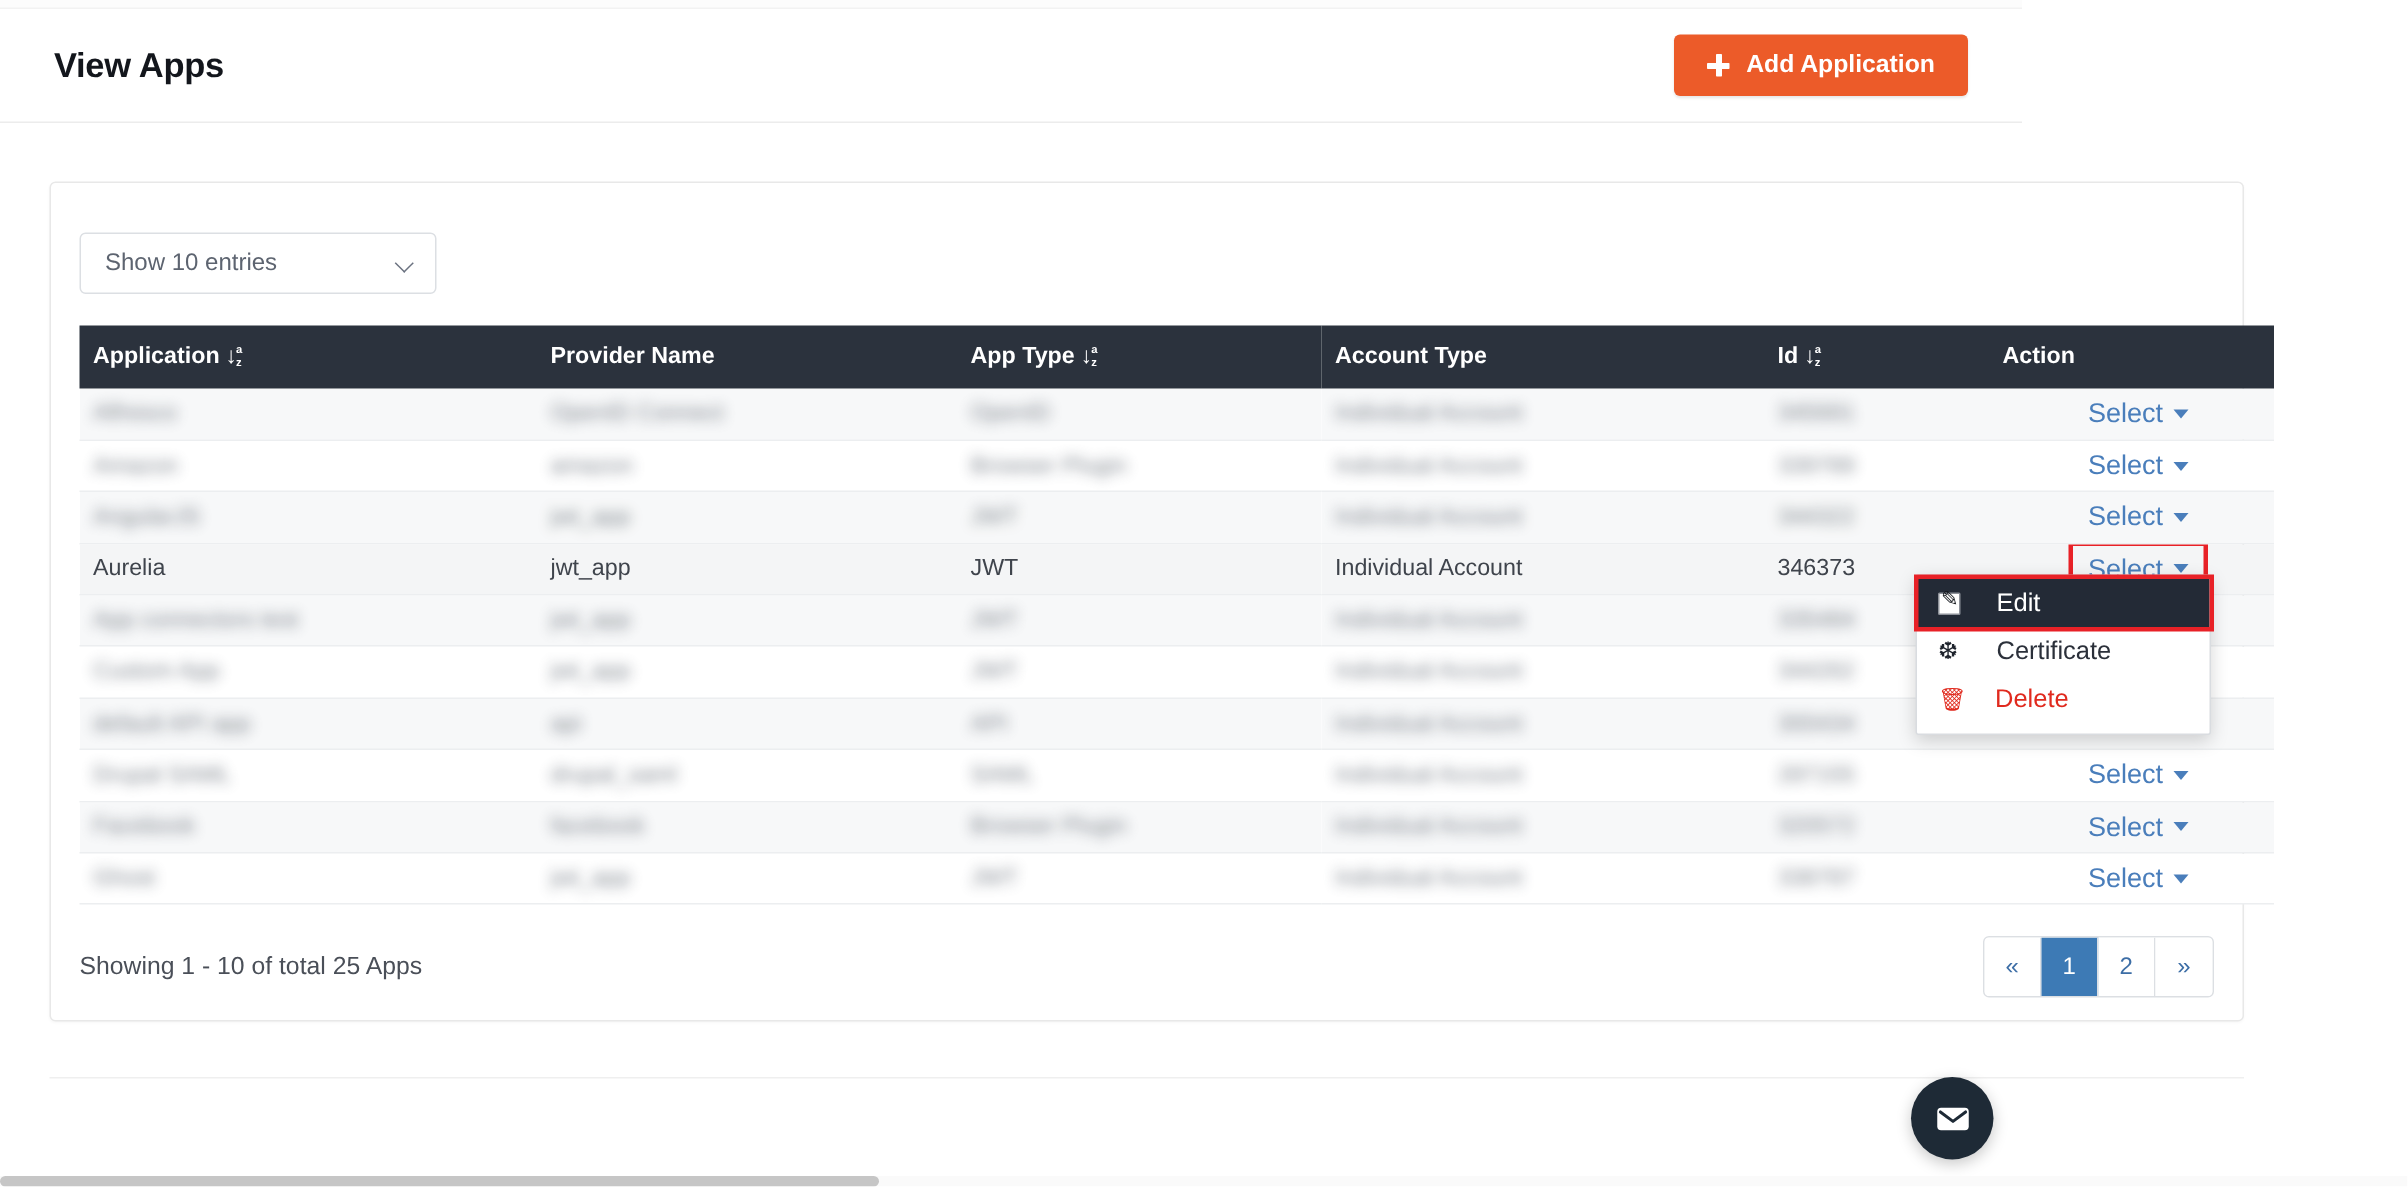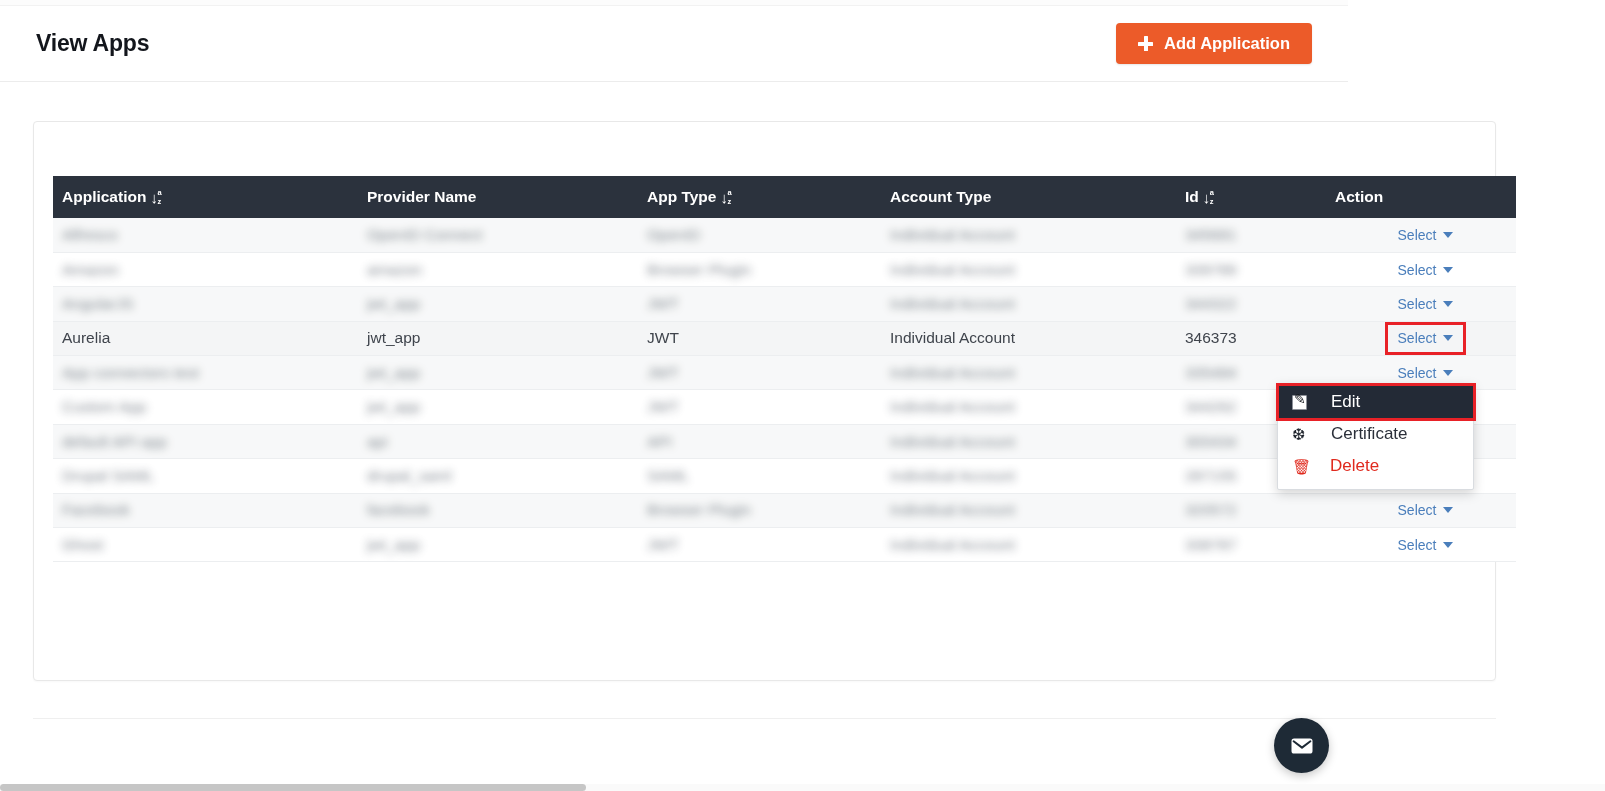--- a/index.html
+++ b/index.html
@@ -133,21 +133,21 @@
   }
   tbody tr.row-odd  td { background: #f7f8f9; }
   tbody tr.row-even td { background: #ffffff; }
   tbody tr.row-focus td { background: #f4f5f6; color: #3f444c; }
   td.td-id { padding-left: 0; }
   td.td-act { padding-left: 0; text-align: center; }
   .blur { filter: blur(4.1px); color: #7a8089; opacity: .95; }
   .blur-id { filter: blur(4.1px); color: #7a8089; opacity:.95; }
 
   .select-link {
-    color: #4a7ebb; font-size: 14px; cursor: pointer;
+    color: #4a7ebb; font-size: 18px; cursor: pointer;
     display: inline-flex; align-items: center; gap: 7px;
     text-decoration: none;
   }
   .caret-dn {
     width: 0; height: 0;
     border-left: 5.5px solid transparent;
     border-right: 5.5px solid transparent;
     border-top: 6px solid #4a7ebb;
     display:inline-block;
   }
@@ -254,20 +254,25 @@
     <div class="page-title">View Apps</div>
     <button class="btn-add">
       <span class="plus-ico"></span>
       <span>Add Application</span>
     </button>
   </div>
 
   <div class="card">
 
     <div class="card-toolbar">
+      <div class="select-wrap">
+        <select class="entries-select">
+          <option>Show 10 entries</option>
+        </select>
+      </div>
     </div>
 
     <div class="tbl-wrap">
       <table class="apps">
         <colgroup>
           <col class="col-app">
             <col class="col-prov">
             <col class="col-type">
           <col class="col-acct">
             <col class="col-id">
@@ -393,20 +398,29 @@
               <td class="td-id"><span class="blur-id">338787</span></td>
               <td class="td-act"><span><a class="select-link">
                     <span>Select</span>
                     <span class="caret-dn"></span>
                   </a></span></td>
             </tr>
           </tbody>
       </table>
     </div>
 
+    <div class="card-footer">
+      <div class="showing-txt">Showing 1 - 10 of total 25 Apps</div>
+      <div class="pager">
+        <div class="pg">«</div>
+        <div class="pg active">1</div>
+        <div class="pg">2</div>
+        <div class="pg">»</div>
+      </div>
+    </div>
   </div>
 
   <div class="dropdown">
     <div class="dd-item active">
       <span class="ico-edit"></span>
       <span>Edit</span>
     </div>
     <div class="dd-item">
       <span class="ico-cert">❆</span>
       <span>Certificate</span>

